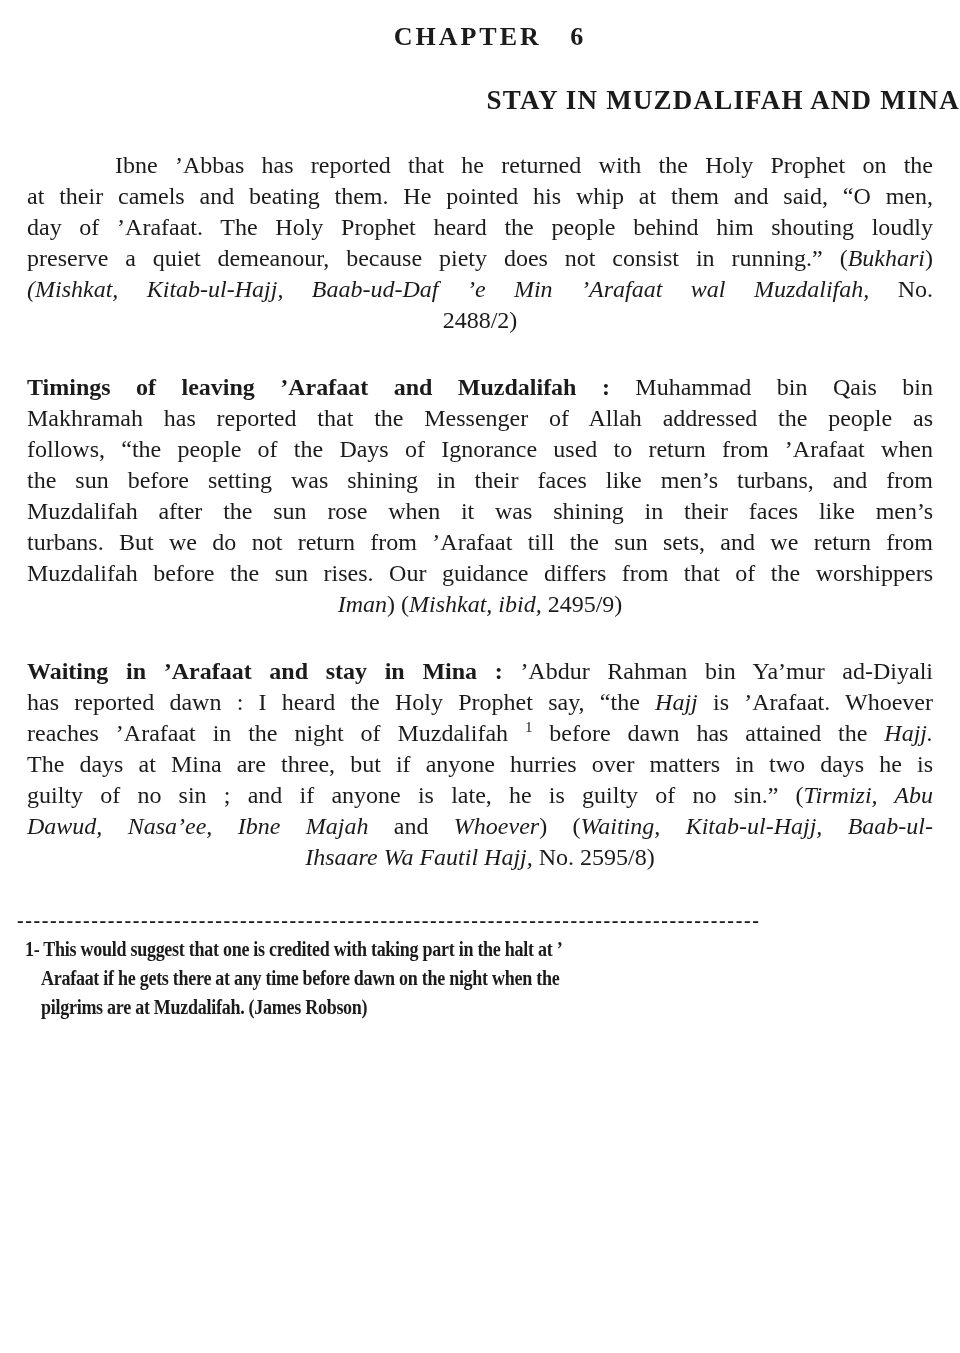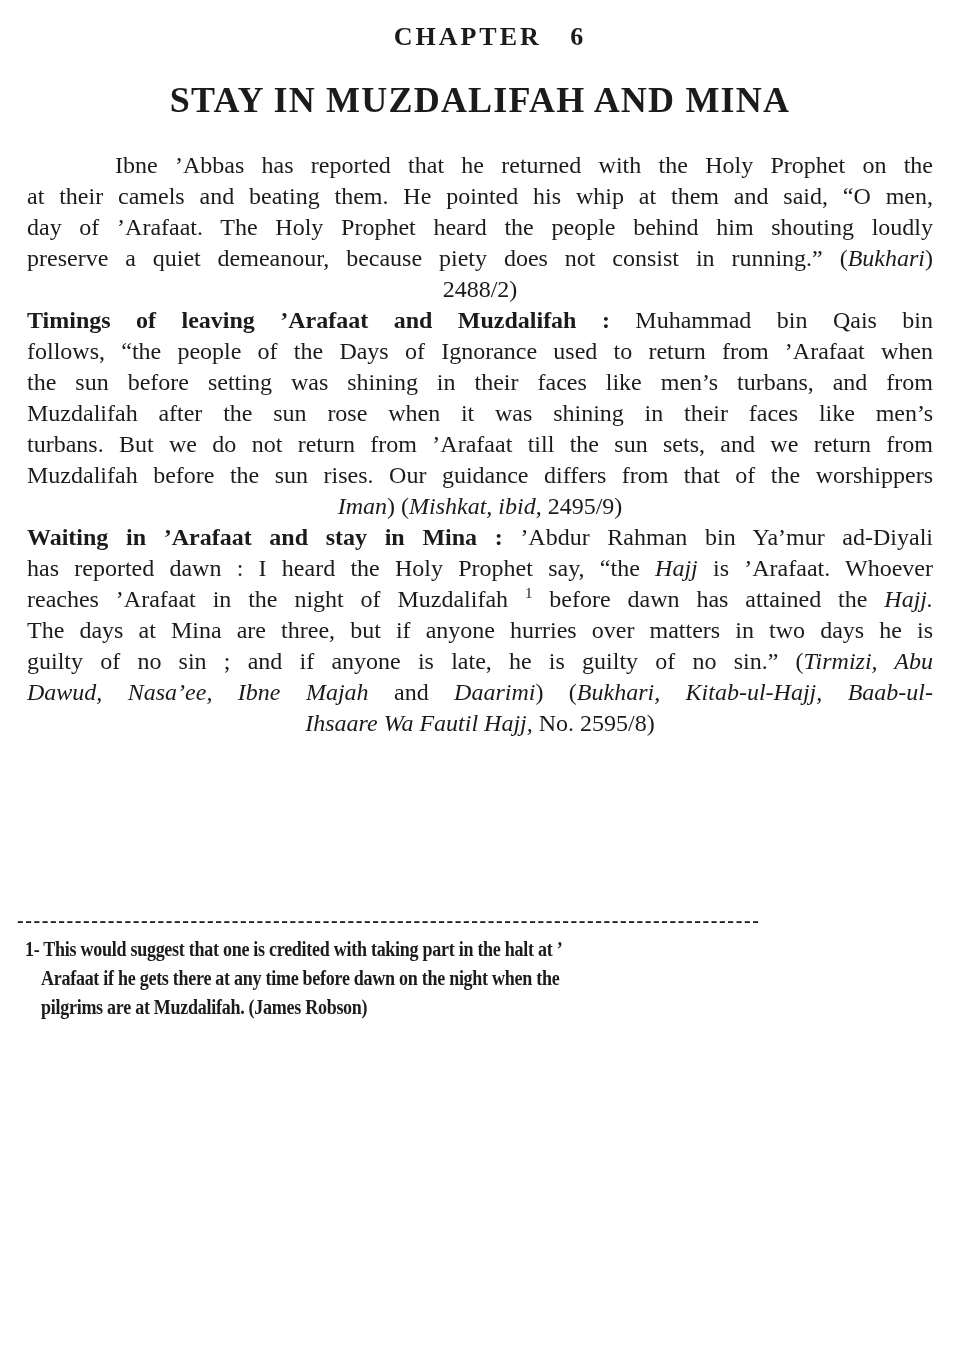--- a/index.html
+++ b/index.html
@@ -20,31 +20,31 @@
     position: absolute; top: 22px; left: 0; width: 100%;
     text-align: center;
     font-size: 26px; font-weight: bold;
     letter-spacing: 3px;
     white-space: pre;
     line-height: 30px;
     padding-left: 20px;
   }
   .section-title {
     position: absolute; top: 84px; left: 0; width: 100%;
-    text-align: center;
-    font-size: 36px; font-weight: bold;
+    text-align: right;
+    font-size: 27px; font-weight: bold;
     letter-spacing: 1.2px;
     white-space: pre;
     line-height: 32px;
   }
   .body-text {
     position: absolute; left: 27px; top: 150px; width: 906px;
     font-size: 24px;
   }
-  .paragraph + .paragraph { }
+  .paragraph + .paragraph { margin-top: 36px; }
   .line {
     height: 31px; line-height: 31px;
     white-space: nowrap;
     text-align: center;
   }
   
   .paragraph .line:not(:last-child) {
     white-space: normal;
     text-align: justify;
     text-align-last: justify;
@@ -89,38 +89,40 @@
   <div class="chapter-title">CHAPTER   6</div>
 
   <div class="section-title">STAY IN MUZDALIFAH AND MINA</div>
 
   <div class="body-text" id="paragraphs">
       <div class="paragraph">
         <div class="line"><span>Ibne ’Abbas has reported that he returned with the Holy Prophet on the</span></div>
         <div class="line"><span>at their camels and beating them. He pointed his whip at them and said, “O men,</span></div>
         <div class="line"><span>day of ’Arafaat. The Holy Prophet heard the people behind him shouting loudly</span></div>
         <div class="line"><span>preserve a quiet demeanour, because piety does not consist in running.” (</span><span class="i">Bukhari</span><span>)</span></div>
+        <div class="line"><span class="i">(Mishkat, Kitab-ul-Hajj, Baab-ud-Daf ’e Min ’Arafaat wal Muzdalifah,</span><span> No.</span></div>
         <div class="line"><span>2488/2)</span></div>
       </div>
       <div class="paragraph">
         <div class="line"><span class="b">Timings of leaving ’Arafaat and Muzdalifah : </span><span>Muhammad bin Qais bin</span></div>
+        <div class="line"><span>Makhramah has reported that the Messenger of Allah addressed the people as</span></div>
         <div class="line"><span>follows, “the people of the Days of Ignorance used to return from ’Arafaat when</span></div>
         <div class="line"><span>the sun before setting was shining in their faces like men’s turbans, and from</span></div>
         <div class="line"><span>Muzdalifah after the sun rose when it was shining in their faces like men’s</span></div>
         <div class="line"><span>turbans. But we do not return from ’Arafaat till the sun sets, and we return from</span></div>
         <div class="line"><span>Muzdalifah before the sun rises. Our guidance differs from that of the worshippers</span></div>
         <div class="line"><span class="i">Iman</span><span>) (</span><span class="i">Mishkat, ibid,</span><span> 2495/9)</span></div>
       </div>
       <div class="paragraph">
         <div class="line"><span class="b">Waiting in ’Arafaat and stay in Mina : </span><span>’Abdur Rahman bin Ya’mur ad-Diyali</span></div>
         <div class="line"><span>has reported dawn : I heard the Holy Prophet say,  “the </span><span class="i">Hajj</span><span> is ’Arafaat. Whoever</span></div>
         <div class="line"><span>reaches ’Arafaat in the night of Muzdalifah </span><span class="sup">1</span><span> before dawn has attained the </span><span class="i">Hajj.</span></div>
         <div class="line"><span>The days at Mina are three, but if anyone hurries over matters in two days he is</span></div>
         <div class="line"><span>guilty of no sin ; and if anyone is late, he is guilty of no sin.” (</span><span class="i">Tirmizi, Abu</span></div>
-        <div class="line"><span class="i">Dawud, Nasa’ee, Ibne Majah</span><span> and </span><span class="i">Daarimi</span><span>) (</span><span class="i">Bukhari, Kitab-ul-Hajj, Baab-ul-</span></div>
+        <div class="line"><span class="i">Dawud, Nasa’ee, Ibne Majah</span><span> and </span><span class="i">Whoever</span><span>) (</span><span class="i">Waiting, Kitab-ul-Hajj, Baab-ul-</span></div>
         <div class="line"><span class="i">Ihsaare Wa Fautil Hajj,</span><span> No. 2595/8)</span></div>
       </div>
     </div>
 
   <div class="footnote-block">
     <div class="footnote-separator">------------------------------------------------------------------------------------------</div>
     <div class="footnote-lines" id="footnote-lines">
         <div class="fn-line"><span>1- This would suggest that one is credited with taking part in the halt at ’</span></div>
         <div class="fn-line"><span>Arafaat if he gets there at any time before dawn on the night when the</span></div>
         <div class="fn-line"><span>pilgrims are at Muzdalifah. (James Robson)</span></div>

